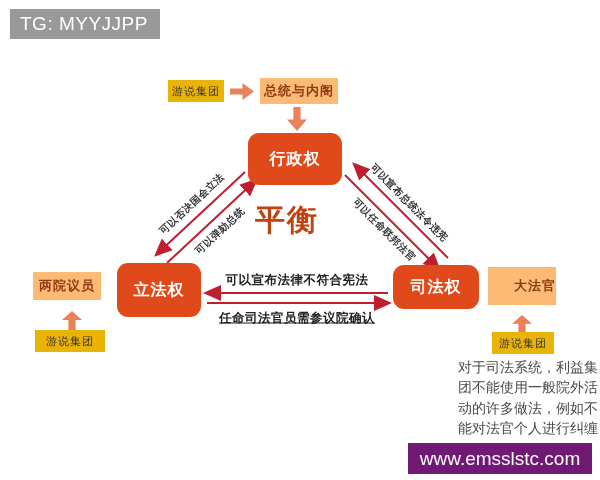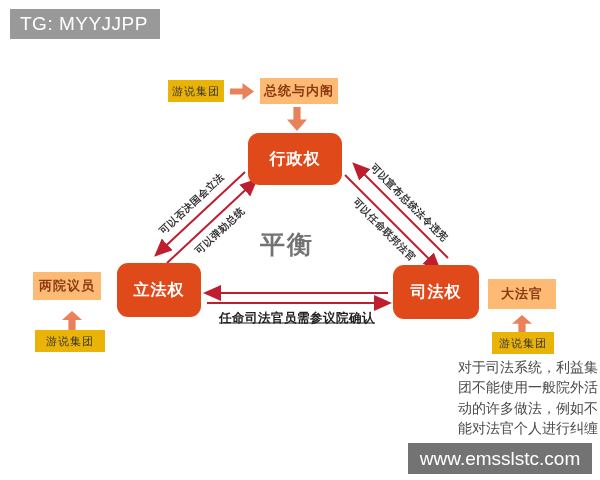--- a/index.html
+++ b/index.html
@@ -1,34 +1,34 @@
 <!DOCTYPE html>
 <html><head>
 <meta charset="utf-8">
 <style>
   * { margin:0; padding:0; box-sizing:border-box; }
   body { font-family:"Liberation Sans","DejaVu Sans",sans-serif; background:#fff; }
   .canvas { position:relative; width:600px; height:480px; background:#ffffff; overflow:hidden; }
 
   .wm { position:absolute; background:#9e9e9e; color:#fff; display:flex; align-items:center; }
   .wm-top { left:10px; top:9px; width:150px; height:30px; padding-left:10px; font-size:19px; letter-spacing:0.5px; background:#999; }
-  .wm-bottom { left:408px; top:443px; width:184px; height:31px; justify-content:center; font-size:19px; background:#737373; font-weight:300; }
+  .wm-bottom { left:408px; top:443px; width:184px; height:31px; justify-content:center; font-size:19px; background:#701a75; font-weight:300; }
 
   .power { position:absolute; background:#e04a1a; color:#fff; border-radius:11px;
            display:flex; align-items:center; justify-content:center;
            font-size:16px; font-weight:bold; letter-spacing:1px; }
   .p-exec { left:248px; top:133px; width:94px; height:52px; }
   .p-leg  { left:117px; top:263px; width:84px; height:54px; }
-  .p-jud  { left:393px; top:265px; width:86px; height:54px; }
+  .p-jud  { left:393px; top:265px; width:86px; height:44px; }
 
   .role { position:absolute; background:#fdba74; color:#8d3a12; display:flex; align-items:center;
           justify-content:center; font-size:13px; font-weight:bold; letter-spacing:1px; }
   .r-cabinet { left:260px; top:78px;  width:78px; height:26px; }
   .r-members { left:33px;  top:272px; width:68px; height:28px; }
-  .r-justice { left:488px; top:279px; width:68px; height:30px; }
+  .r-justice { left:488px; top:267px; width:68px; height:38px;justify-content:flex-end; }
 
   .lobby { position:absolute; background:#eab308; color:#333; display:flex; align-items:center;
            justify-content:center; font-size:11px; letter-spacing:1px; }
   .l-top   { left:168px; top:80px;  width:56px; height:22px; }
   .l-left  { left:35px;  top:330px; width:70px; height:22px; }
   .l-right { left:492px; top:332px; width:62px; height:22px; }
 
   .blockarrow { position:absolute; background:#e9815a; }
   .ba-right { left:230px; top:83px; width:24px; height:17px;
               clip-path:polygon(0 32%,52% 32%,52% 0,100% 50%,52% 100%,52% 68%,0 68%); }
@@ -44,22 +44,22 @@
   .edge-label { position:absolute; white-space:nowrap; color:#333; font-weight:600; }
   .diag { font-size:10px; letter-spacing:0.5px; }
   .el-veto    { left:192px; top:204px; transform:translate(-50%,-50%) rotate(-43deg); }
   .el-impeach { left:220px; top:231px; transform:translate(-50%,-50%) rotate(-43deg); }
   .el-unconst { left:409px; top:203px; transform:translate(-50%,-50%) rotate(45deg); }
   .el-appoint { left:384px; top:230px; transform:translate(-50%,-50%) rotate(45deg); }
   .horiz { font-size:12.5px; color:#222; transform:translate(-50%,-50%); letter-spacing:0.5px; }
   .el-declare { left:297px; top:280px; }
   .el-confirm { left:297px; top:318px;text-decoration:underline; }
 
-  .balance { position:absolute; left:287px; top:244px; transform:translate(-50%,-50%);
-             color:#737373; font-size:25px; font-weight:bold; letter-spacing:2px; }
+  .balance { position:absolute; left:287px; top:220px; transform:translate(-50%,-50%);
+             color:#c2410c; font-size:30px; font-weight:bold; letter-spacing:2px; }
 
   .note { position:absolute; left:458px; top:357px; width:140px; font-size:14px;
           line-height:1.45; color:#4a4a4a; }
 </style>
 </head>
 <body>
 
 <div class="canvas">
 
   <div class="wm wm-top">
@@ -123,17 +123,18 @@
   <div class="power p-jud">
     <span>司法权</span>
   </div>
 
   <div class="balance">平衡</div>
 
   <div class="edge-label diag el-veto">可以否决国会立法</div>
   <div class="edge-label diag el-impeach">可以弹劾总统</div>
   <div class="edge-label diag el-unconst">可以宣布总统法令违宪</div>
   <div class="edge-label diag el-appoint">可以任命联邦法官</div>
+  <div class="edge-label horiz el-declare">可以宣布法律不符合宪法</div>
   <div class="edge-label horiz el-confirm">任命司法官员需参议院确认</div>
 
   <div class="note">对于司法系统，利益集团不能使用一般院外活动的许多做法，例如不能对法官个人进行纠缠</div>
 
 </div>
 
 </body></html>

